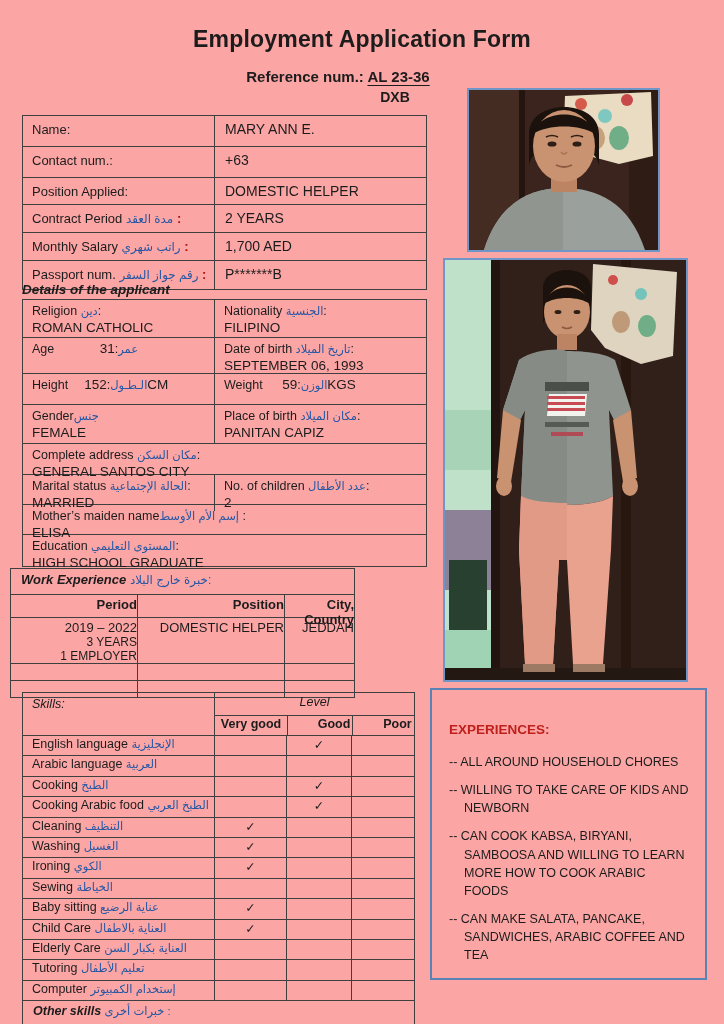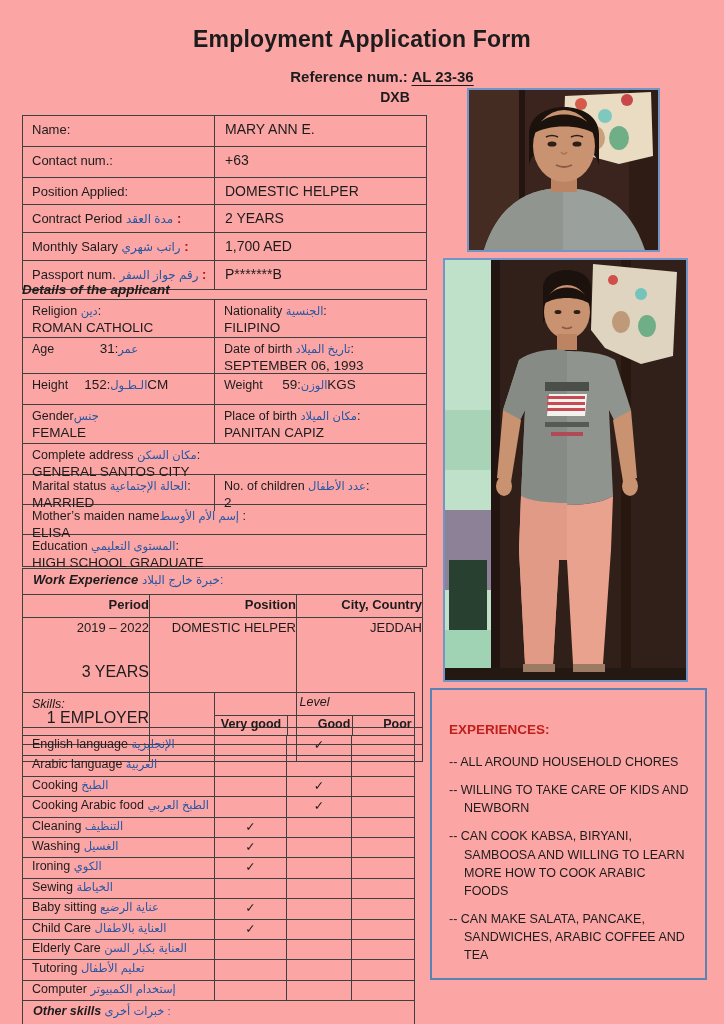--- a/index.html
+++ b/index.html
@@ -3,21 +3,21 @@
 <meta charset="utf-8">
 <style>
   html,body{margin:0;padding:0;background:#ffffff;}
   .page{
     position:relative;width:724px;height:1024px;background:#fca5a5;
     font-family:"Liberation Sans","DejaVu Sans",sans-serif;color:#1c1c1c;overflow:hidden;
   }
   .title{position:absolute;top:26px;left:0;width:724px;text-align:center;
     font-size:23px;font-weight:600;letter-spacing:.2px;}
   .ref-line{position:absolute;top:68px;left:0;width:676px;text-align:center;
-    font-size:15px;font-weight:600;padding-left:44px;}
+    font-size:15px;font-weight:600;}
   .ref-value{text-decoration:underline;text-underline-offset:3px;}
   .dxb{position:absolute;top:89px;left:365px;width:60px;text-align:center;
     font-size:14px;font-weight:600;}
 
   .ar{color:#2457a4;font-size:.92em;}
   .rcolon{color:#b01010;font-weight:600;}
   .chk{font-weight:600;}
 
   
   .stable{position:absolute;top:115px;left:22px;width:405px;border:1.5px solid #3f3f3f;box-sizing:border-box;}
@@ -36,29 +36,29 @@
   .drow:first-child{border-top:none;}
   .dcell{padding:3px 4px 0 9px;}
   .dcell.bl{border-left:1.2px solid #3f3f3f;}
   .cl{font-size:12.5px;line-height:16px;}
   .cv{font-size:13.5px;line-height:16px;margin-top:1px;}
   .inlv{font-size:13.5px;margin-left:42px;}
   .inlv2{font-size:13.5px;margin-left:16px;}
   .dh37{height:37px}.dh35{height:35px}.dh30{height:30px}.dh38{height:38px}.dh29{height:29px}.dh31{height:31px}
 
   
-  .wtable{position:absolute;top:568px;left:22px;width:401px;border:1.5px solid #3f3f3f;box-sizing:border-box;font-size:13px;}
+  .wtable{position:absolute;top:568px;left:10px;width:345px;border:1.5px solid #3f3f3f;box-sizing:border-box;font-size:13px;}
   .wtitle{height:22px;padding:3px 0 0 10px;}
   .wtitle .en{font-weight:700;font-style:italic;}
   .wrow{display:grid;grid-template-columns:126px 147px 1fr;border-top:1px solid #3f3f3f;text-align:right;}
   .wcell{padding-top:2px;}
   .wcell.bl{border-left:1px solid #3f3f3f;}
   .whead .wcell{font-weight:600;height:20px;}
   .wdata .wcell{min-height:36px;font-size:13px;}
-  .wline2{font-size:16px;margin-top:28px;}
+  .wline2{font-size:12px;}
   .wempty .wcell{height:14px;}
 
   
   .ktable{position:absolute;top:692px;left:22px;width:393px;border:1.5px solid #3f3f3f;box-sizing:border-box;font-size:12.5px;}
   .khead{display:grid;grid-template-columns:191px 1fr;}
   .kskills{padding:4px 0 0 9px;font-style:italic;height:37px;}
   .klevelwrap{border-left:1px solid #3f3f3f;}
   .klevel{height:20px;text-align:center;font-style:italic;border-bottom:1px solid #3f3f3f;padding-top:2px;}
   .klcols{display:grid;grid-template-columns:72px 65px 1fr;height:19px;text-align:center;}
   .klcols div{font-weight:600;padding-top:1px;}

